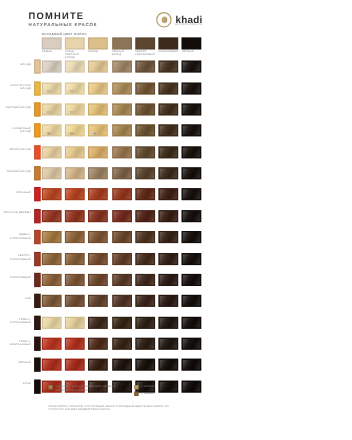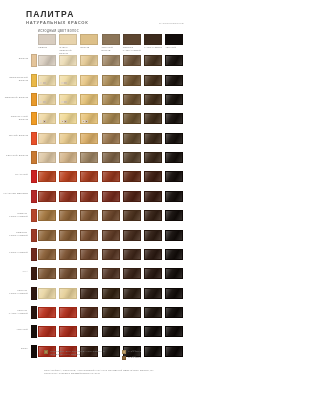--- a/index.html
+++ b/index.html
@@ -108,22 +108,28 @@
     font-size:2.3px;line-height:3.3px;letter-spacing:.12px;
     color:#8d8d8d;text-transform:uppercase;
   }
 </style>
 </head>
 <body>
 
 <div class="page">
 
   <div class="header">
-    <div class="title">ПАЛИТРА</div>
+    <div class="title">ПОМНИТЕ</div>
     <div class="subtitle">НАТУРАЛЬНЫХ КРАСОК</div>
+    <div class="logo">
+      <span class="logo-mark">
+          <i></i>
+        </span>
+      <span class="logo-text">khadi</span>
+    </div>
     <div class="logo-sub">NATURPRODUKTE</div>
   </div>
 
   <div class="grid">
     <div class="colhead">
       <div class="colhead-cap">ИСХОДНЫЙ ЦВЕТ ВОЛОС</div>
     <div class="chead" style="left: 0px;">
           <span class="sw" style="background: rgb(216, 205, 192);"></span>
           <div class="lab">СЕДЫЕ</div>
         </div>

